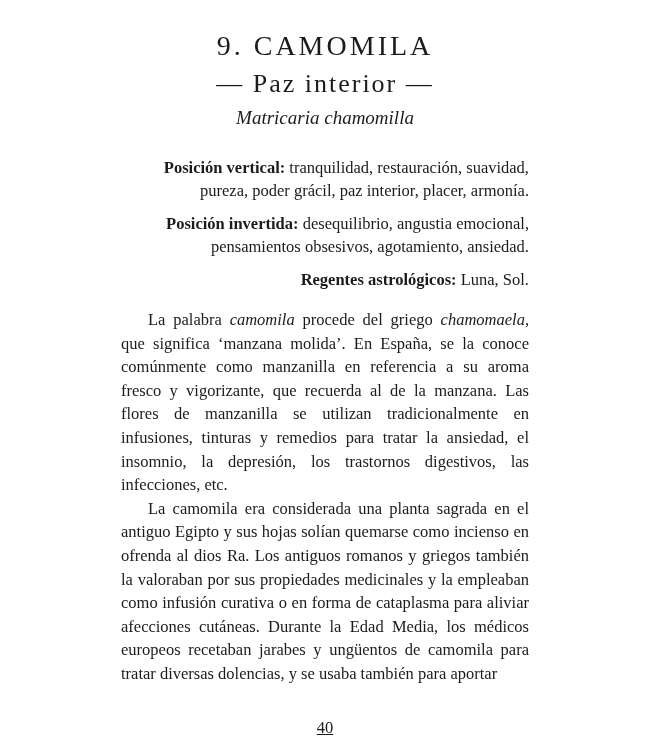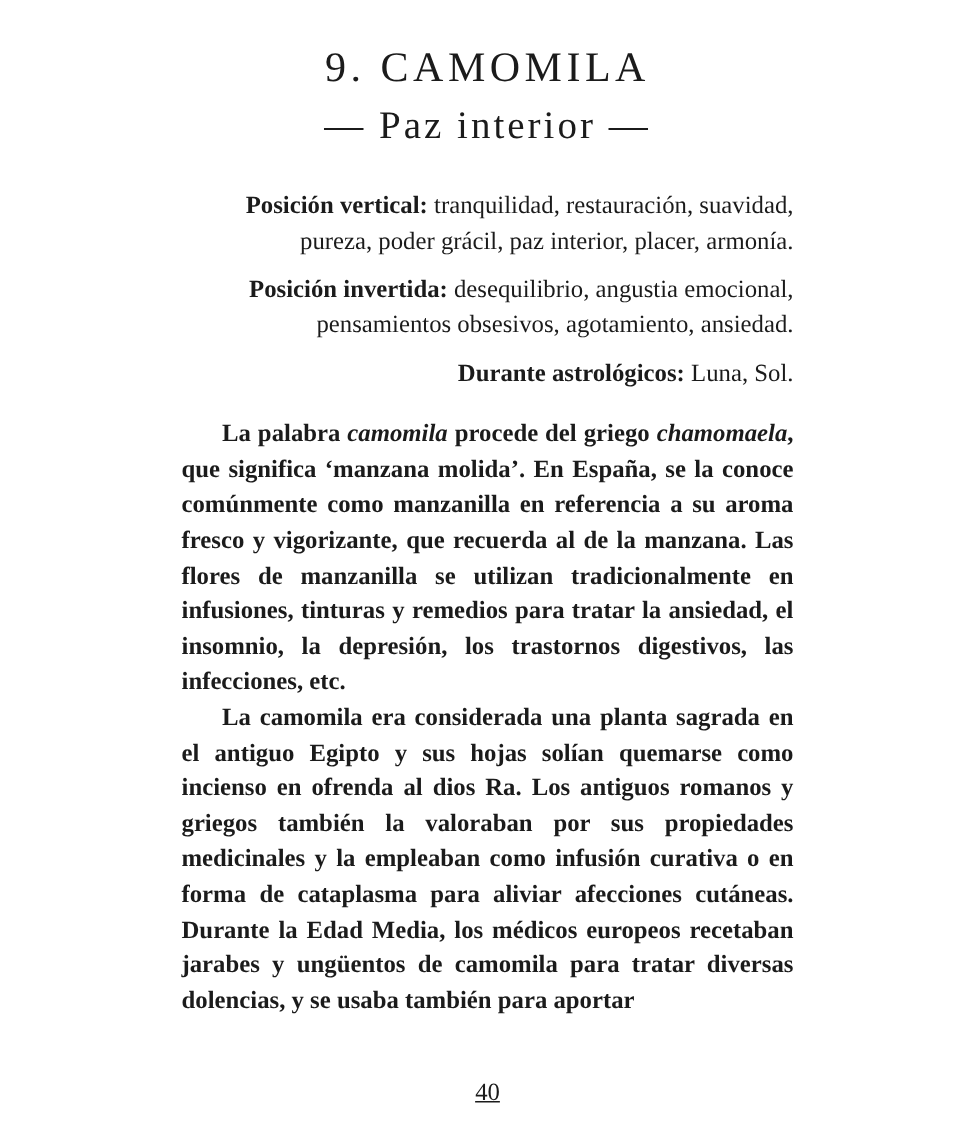--- a/index.html
+++ b/index.html
@@ -52,49 +52,50 @@
   }
   .attribute b { font-weight: 700; }
   .body-text {
     margin-top: 17px;
     font-size: 16.5px;
     line-height: 1.43;
     text-align: justify;
     hyphens: auto;
     -webkit-hyphens: auto;
   }
-  .body-text p.indent { text-indent: 27px; font-weight: bold; }
+  .body-text p.indent { text-indent: 27px; }
   .page-number {
     position: absolute;
     bottom: 12px;
     left: 0;
     width: 100%;
     text-align: center;
     font-size: 16.5px;
     text-decoration: underline;
   }
 </style>
 </head>
 <body>
 
 <div class="page">
   <div class="content">
 
     <h1 class="chapter-title">9. CAMOMILA</h1>
 
     <div class="chapter-subtitle">— Paz interior —</div>
 
+    <div class="latin-name">Matricaria chamomilla</div>
 
     <div class="attributes">
 
       <p class="attribute"><b>Posición vertical:</b><span> tranquilidad, restauración, suavidad, pureza, poder grácil, paz interior, placer, armonía.</span></p>
 
       <p class="attribute"><b>Posición invertida:</b><span> desequilibrio, angustia emocional, pensamientos obsesivos, agotamiento, ansiedad.</span></p>
 
-      <p class="attribute"><b>Durante astrológicos:</b><span> Luna, Sol.</span></p>
+      <p class="attribute"><b>Regentes astrológicos:</b><span> Luna, Sol.</span></p>
 
     </div>
 
     <div class="body-text">
 
       <p class="indent"><span>La palabra </span><em>camomila</em><span> procede del griego </span><em>chamomaela</em><span>, que significa ‘manzana molida’. En España, se la conoce comúnmente como manzanilla en referencia a su aroma fresco y vigorizante, que recuerda al de la manzana. Las flores de manzanilla se utilizan tradicionalmente en infusiones, tinturas y remedios para tratar la ansiedad, el insomnio, la depresión, los trastornos digestivos, las infecciones, etc.</span></p>
 
       <p class="indent"><span>La camomila era considerada una planta sagrada en el antiguo Egipto y sus hojas solían quemarse como incienso en ofrenda al dios Ra. Los antiguos romanos y griegos también la valoraban por sus propiedades medicinales y la empleaban como infusión curativa o en forma de cataplasma para aliviar afecciones cutáneas. Durante la Edad Media, los médicos europeos recetaban jarabes y ungüentos de camomila para tratar diversas dolencias, y se usaba también para aportar</span></p>
 
     </div>

